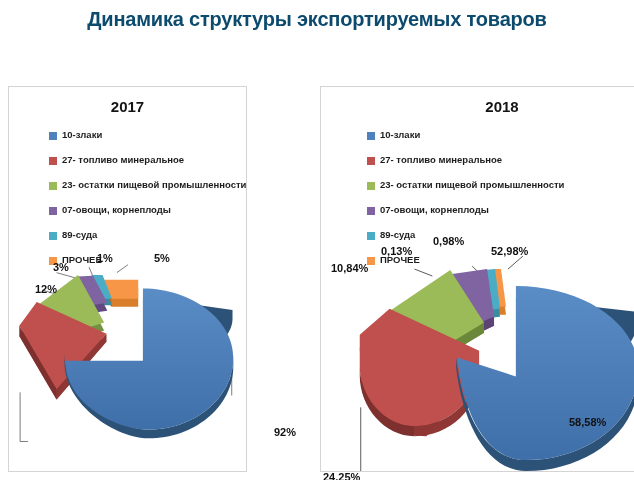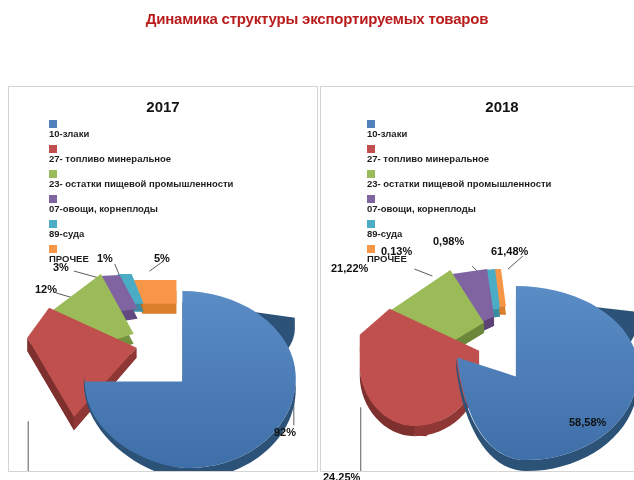--- a/index.html
+++ b/index.html
@@ -6,45 +6,44 @@
   body{
     width:634px;height:480px;
     background:#ffffff;
     font-family:"Liberation Sans", sans-serif;
     position:relative;
     overflow:hidden;
   }
   #main-title{
     position:absolute;left:0;top:6px;width:634px;
     text-align:center;
-    font-size:15px;font-weight:bold;color:#b91c1c;
+    font-size:20px;font-weight:bold;color:#0c4a6e;
     line-height:26px;letter-spacing:-0.2px;
   }
   #main-title .ln{display:block;}
   .chart-panel{
     position:absolute;top:86px;height:386px;
     background:#ffffff;
     border:1px solid #d4d4d4;
     box-sizing:border-box;
   }
-  #panel-2017{left:8px;width:310px;}
+  #panel-2017{left:8px;width:239px;}
   #panel-2018{left:320px;width:364px;}
   .chart-title{
     position:absolute;top:11px;width:100%;
     text-align:center;
     font-size:15px;font-weight:bold;color:#141414;
   }
   .legend{position:absolute;}
   #legend-2017{left:40px;top:33px;}
   #legend-2018{left:46px;top:33px;}
   .legend-item{
-    display:flex;align-items:flex-start;
+    display:flex;align-items:flex-end;
     height:20px;margin-bottom:5px;
     white-space:nowrap;
-    flex-direction:column;
   }
   .legend-swatch{
     width:8px;height:8px;margin-right:5px;flex:none;
     display:inline-block;
   }
   .legend-label{
     font-size:9.5px;font-weight:bold;color:#1d1d1d;
   }
   .pie-stage{
     position:absolute;left:0;top:0;width:100%;height:100%;
@@ -238,18 +237,18 @@
     </g>
 
     <g>
       <path d="M168,212 L168,302 L176,302 C232,302 290,270 290,236 L290,226 Z" fill="#2C5278"></path>
       <path d="M108,283 C115,340 140,386 178,386 C239,386 291,347 291,295 L291,284 C291,336 239,375 178,375 C140,375 115,334 108,272 Z" fill="#2C5278"></path>
       <path d="M168,200 L168,291 L109,272 C116,334 140,375 178,375 C239,375 291,336 291,284 C291,238 236,200 168,200 Z" fill="url(#g-blue-18)"></path>
     </g>
   </svg>
 
   <div class="dlabel" style="left:2px;top:384px;">24,25%</div>
-  <div class="dlabel" style="left:10px;top:175px;">21,22%</div>
+  <div class="dlabel" style="left:10px;top:175px;">10,84%</div>
   <div class="dlabel" style="left:60px;top:158px;">0,13%</div>
   <div class="dlabel" style="left:112px;top:148px;">0,98%</div>
-  <div class="dlabel" style="left:170px;top:158px;">61,48%</div>
+  <div class="dlabel" style="left:170px;top:158px;">52,98%</div>
   <div class="dlabel" style="left:248px;top:329px;">58,58%</div>
 </div>
 
 </body></html>

